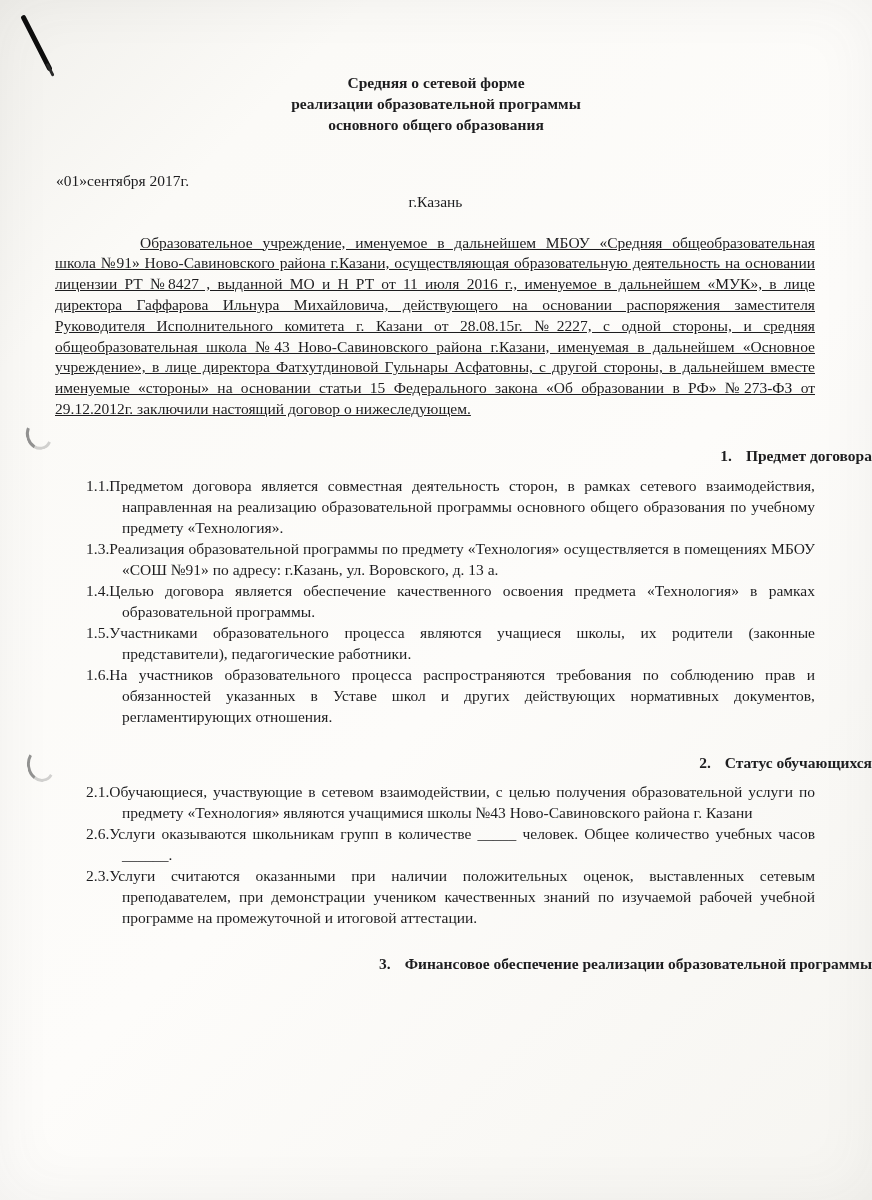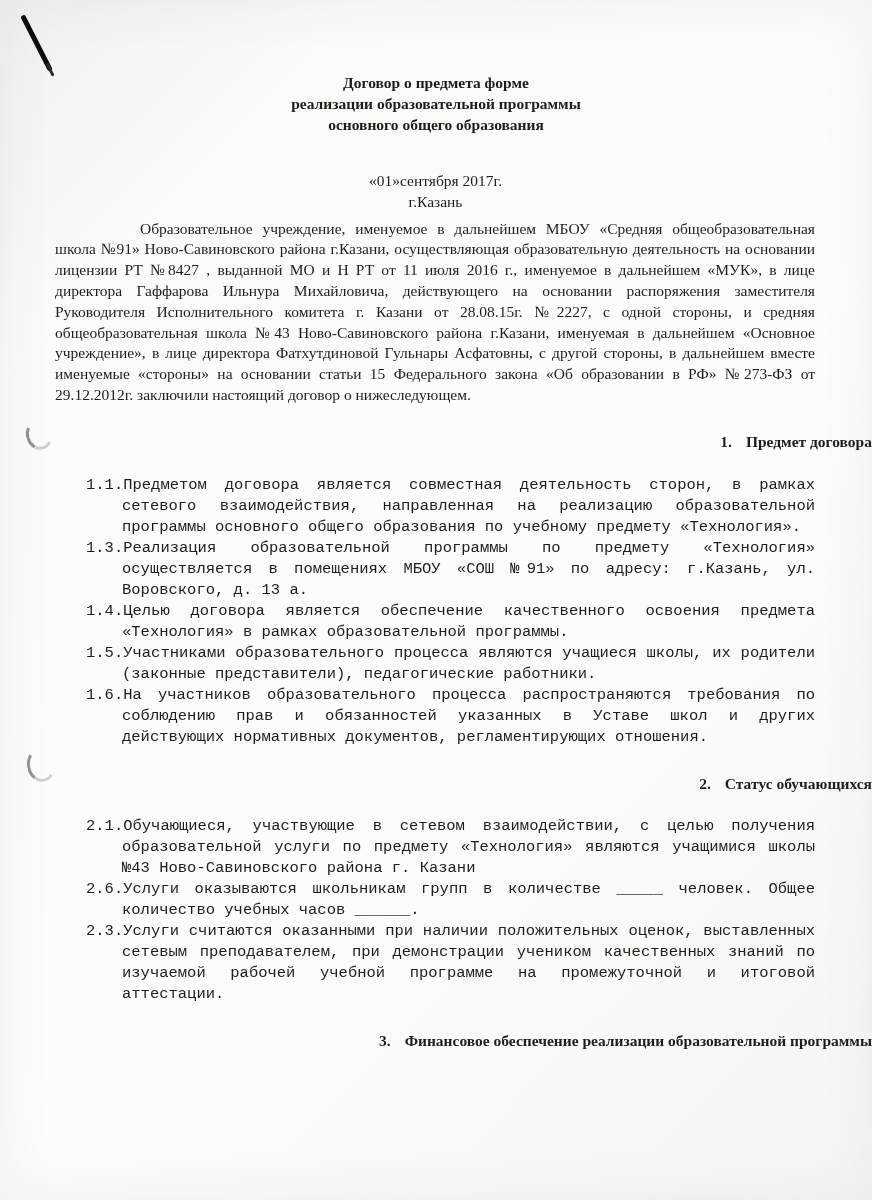--- a/index.html
+++ b/index.html
@@ -48,57 +48,58 @@
   .content { position: absolute; inset: 0; }
 
   .title-block {
     margin-top: 72px;
     text-align: center;
     font-weight: bold;
   }
   .title-block div { line-height: 21px; }
 
   .dateline { margin: 36px 57px 0 56px; }
-  .date-right { text-align: center; }
+  .date-right { text-align: left; }
   .city-left { text-align: center; }
 
   .preamble {
-    margin: 6px 57px 0 55px;
+    margin: 20px 57px 0 55px;
     text-align: justify;
     text-indent: 85px;
+    text-decoration: underline;
   }
 
   .section-heading {
     margin-top: 26px;
     text-align: right;
     font-weight: bold;
   }
   .section-heading .num { margin-right: 14px; }
 
-  .item-list { margin: 22px 57px 0 86px; font-family: Liberation Mono, monospace; }
+  .item-list { margin: 8px 57px 0 86px; }
   .item {
     text-align: justify;
     padding-left: 36px;
     text-indent: -36px;
     line-height: 21px;
   }
 </style>
 </head>
 <body>
 
 <div class="page">
 
   <div class="pen-mark"></div>
   <div class="arc-artifact arc-1"></div>
   <div class="arc-artifact arc-2"></div>
 
   <div class="content">
 
     <div class="title-block">
-      <div>Договор о предмета форме</div>
+      <div>Средняя о сетевой форме</div>
       <div>реализации образовательной программы</div>
       <div>основного общего образования</div>
     </div>
 
     <div class="dateline">
       <div class="date-right">«01»сентября 2017г.</div>
       <div class="city-left">г.Казань</div>
     </div>
 
     <div class="preamble">Образовательное учреждение, именуемое в дальнейшем МБОУ «Средняя общеобразовательная школа №91» Ново-Савиновского района г.Казани, осуществляющая образовательную деятельность  на основании лицензии РТ №8427 , выданной МО и Н РТ от 11 июля 2016 г., именуемое в дальнейшем «МУК», в лице директора Гаффарова Ильнура Михайловича, действующего на основании распоряжения заместителя Руководителя Исполнительного комитета г. Казани от 28.08.15г. №2227, с одной стороны, и средняя общеобразовательная школа №43 Ново-Савиновского района г.Казани, именуемая в дальнейшем «Основное учреждение», в лице директора Фатхутдиновой Гульнары Асфатовны, с другой стороны, в дальнейшем вместе именуемые «стороны» на основании статьи 15 Федерального закона «Об образовании в РФ» №273-ФЗ от 29.12.2012г.  заключили настоящий договор о нижеследующем.</div>

